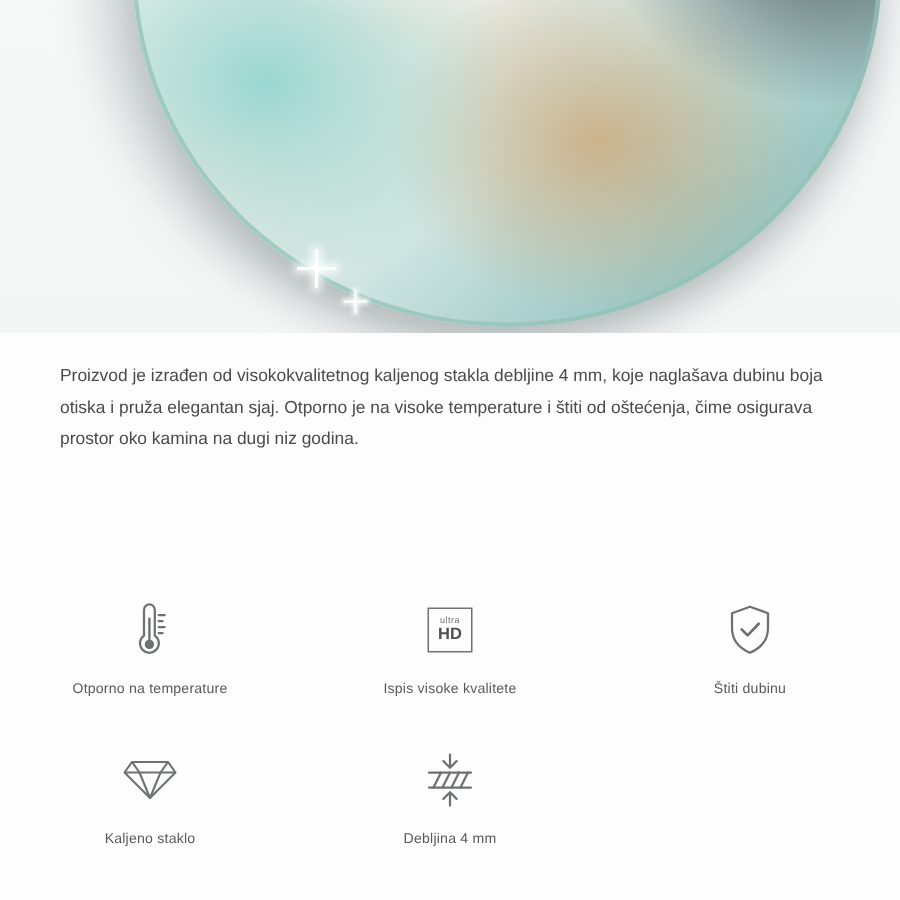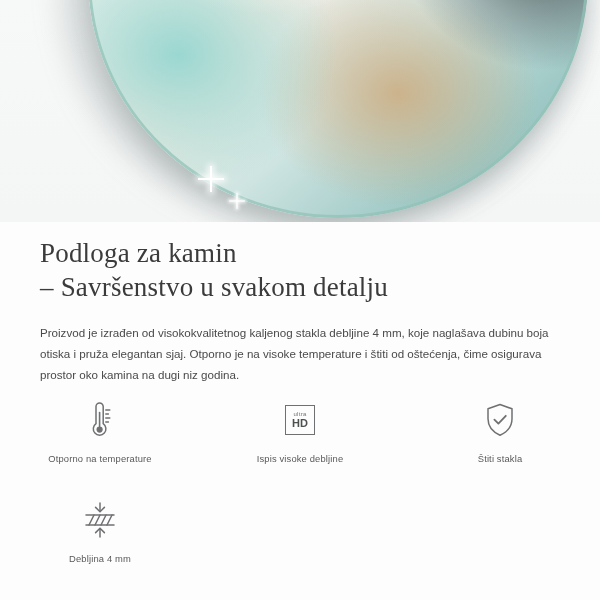--- a/index.html
+++ b/index.html
@@ -181,24 +181,20 @@
     <div class="hero-shadow"></div>
     <div class="disc">
       <div class="disc-gloss"></div>
       <div class="disc-rim"></div>
     </div>
     <div class="sparkle s1"></div>
     <div class="sparkle s2"></div>
   </div>
 
   <div class="content">
-    <h1 class="headline">
-      <span>Podloga za kamin</span>
-      <span class="l2">– Savršenstvo u svakom detalju</span>
-    </h1>
     <p class="body-copy">Proizvod je izrađen od visokokvalitetnog kaljenog stakla debljine 4 mm, koje naglašava dubinu boja otiska i pruža elegantan sjaj. Otporno je na visoke temperature i štiti od oštećenja, čime osigurava prostor oko kamina na dugi niz godina.</p>
   </div>
 
   <div class="features">
 
     <div class="feature-row">
 
       <div class="feature">
         <div class="feature-icon">
           <svg width="34" height="40" viewBox="0 0 34 40" fill="none" stroke="#6f7072" stroke-width="1.5" stroke-linecap="round">
@@ -211,37 +207,47 @@
         <div class="feature-label">Otporno na temperature</div>
       </div>
 
       <div class="feature">
         <div class="feature-icon">
           <div class="hd-box">
             <span class="hd-ultra">ultra</span>
             <span class="hd-hd">HD</span>
           </div>
         </div>
-        <div class="feature-label">Ispis visoke debljine</div>
+        <div class="feature-label">Ispis visoke kvalitete</div>
       </div>
 
       <div class="feature">
         <div class="feature-icon">
           <svg width="36" height="40" viewBox="0 0 36 40" fill="none" stroke="#6f7072" stroke-width="1.5" stroke-linejoin="round" stroke-linecap="round">
             <path d="M18 4.5l12 4.3v10c0 8-5.2 13.4-12 16.4C11.2 32.2 6 26.8 6 18.8v-10z"></path>
             <path d="M12.4 19.6l4 4 7.4-7.8" stroke-width="1.8"></path>
           </svg>
         </div>
-        <div class="feature-label">Štiti stakla</div>
+        <div class="feature-label">Štiti dubinu</div>
       </div>
 
     </div>
 
     <div class="feature-row row2">
 
+      <div class="feature">
+        <div class="feature-icon">
+          <svg width="38" height="34" viewBox="0 0 38 34" fill="none" stroke="#6f7072" stroke-width="1.4" stroke-linejoin="round">
+            <path d="M7 5h24l5 7-17 17L2 12z"></path>
+            <path d="M2 12h34"></path>
+            <path d="M7 5l5 7M31 5l-5 7M12 12l7 17M26 12l-7 17"></path>
+          </svg>
+        </div>
+        <div class="feature-label">Kaljeno staklo</div>
+      </div>
 
 
       <div class="feature">
         <div class="feature-icon">
           <svg width="38" height="40" viewBox="0 0 38 40" fill="none" stroke="#6f7072" stroke-width="1.5" stroke-linecap="round">
             <path d="M19 3v8"></path>
             <path d="M14.6 7.4L19 11.8 23.4 7.4"></path>
             <path d="M5 15h28"></path>
             <path d="M5 25h28"></path>
             <path d="M8 25l5-10M14 25l5-10M20 25l5-10M26 25l5-10"></path>

